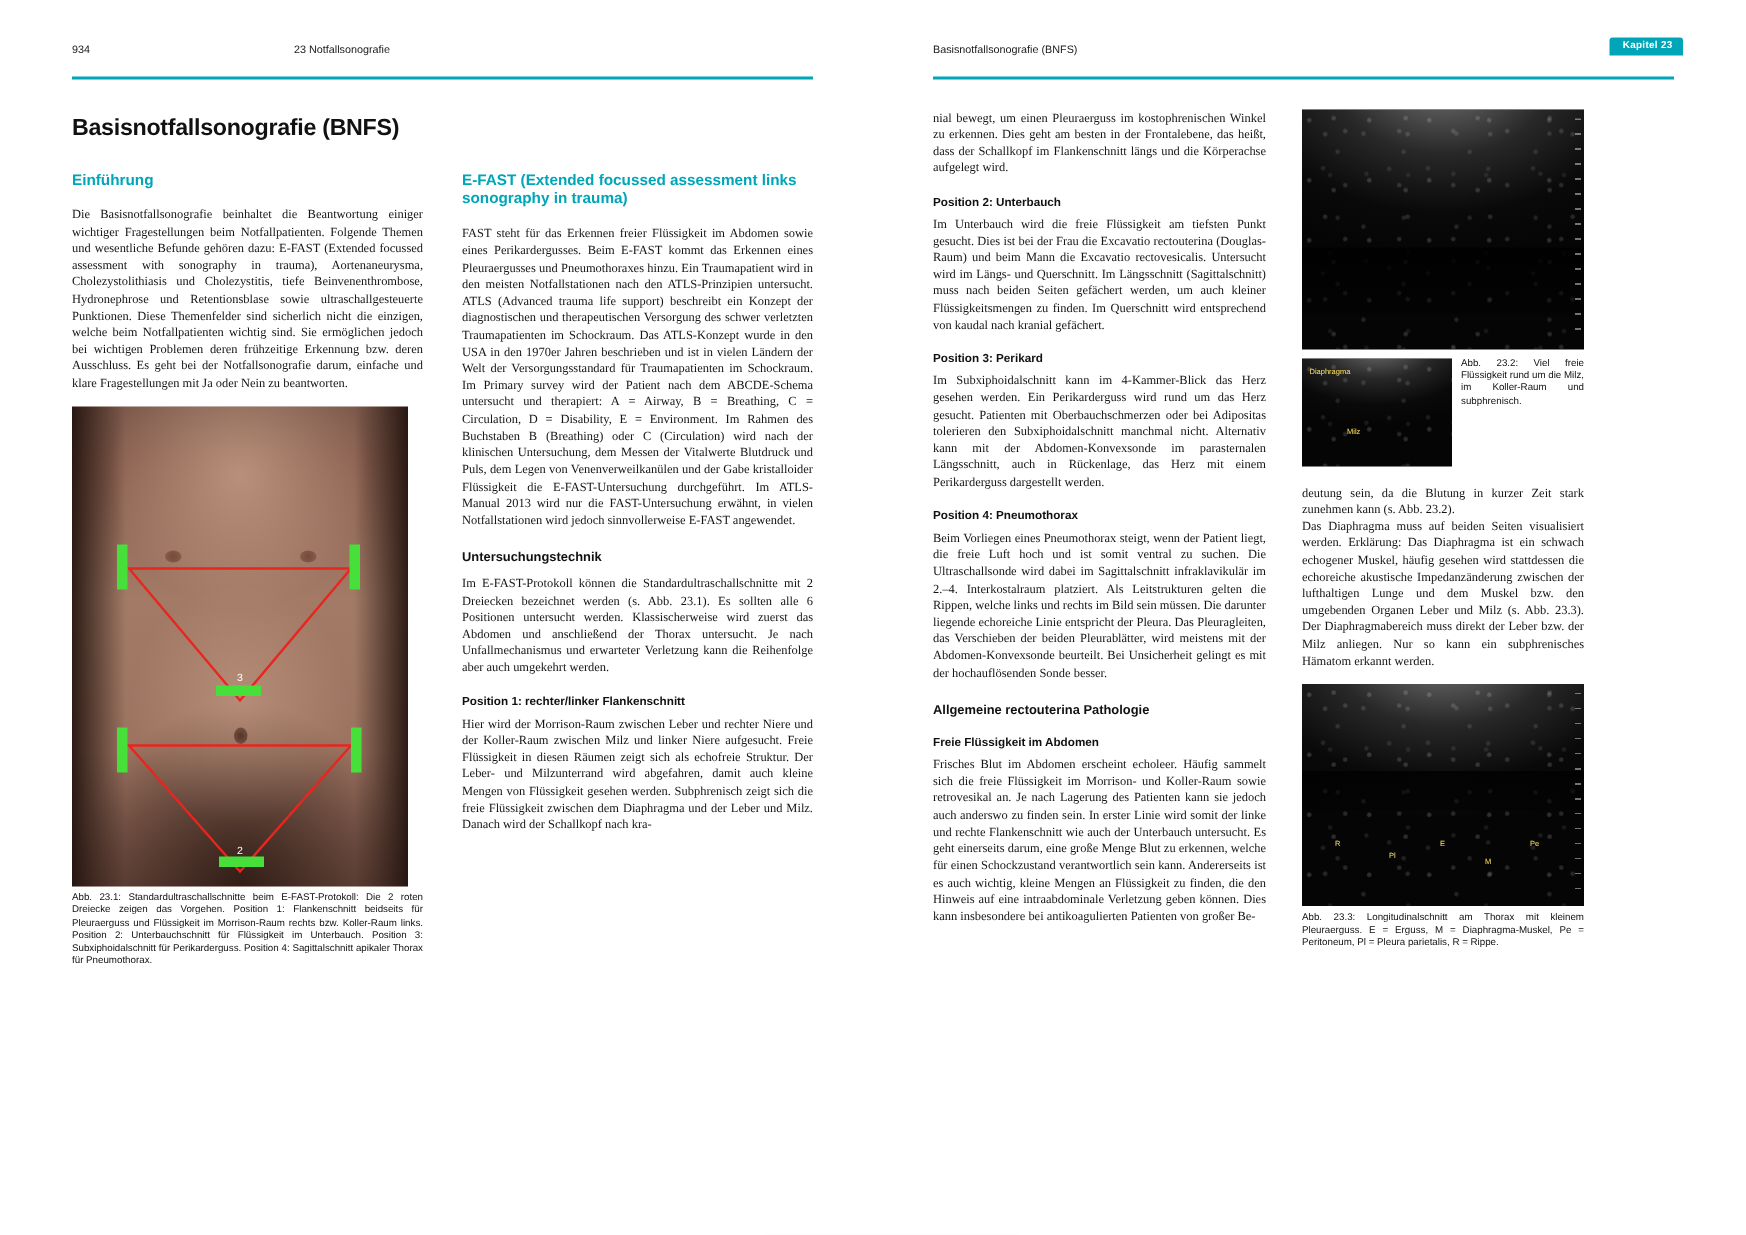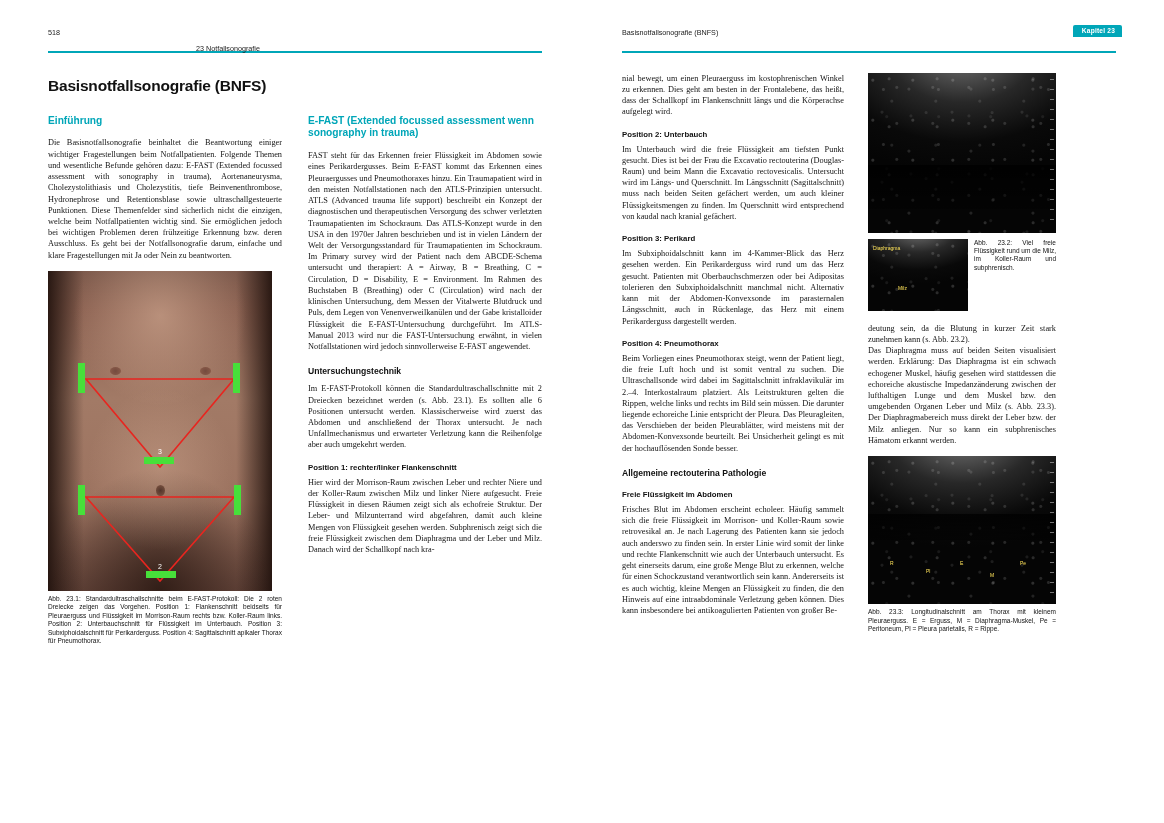--- a/index.html
+++ b/index.html
@@ -29,21 +29,21 @@
     position:relative;
     height:20px;
     font-family:"Liberation Sans", sans-serif;
     font-size:7.2px;
     color:#1a1a1a;
     display:flex;
     align-items:flex-start;
   }
   .runhead .folio{font-size:7.2px;color:#1a1a1a;}
   .runhead.left .title{
-    position:absolute;left:148px;top:16px;white-space:nowrap;
+    position:absolute;left:148px;top:0;white-space:nowrap;
   }
   .runhead.right .title{
     position:absolute;left:0;top:0;white-space:nowrap;
   }
   .runhead.right .folio{position:absolute;right:0;top:0;}
   .rule{
     height:1.6px;background:#00a6b8;margin-top:3px;
   }
   .chapter-tab{
     position:absolute;
@@ -206,21 +206,21 @@
   }
 </style>
 </head>
 <body>
 
 <div class="spread">
 
   <div class="page left">
 
     <div class="runhead left">
-      <span class="folio">518</span>
+      <span class="folio">934</span>
       <span class="title">23  Notfallsonografie</span>
     </div>
     <div class="rule"></div>
 
     <h1 class="title">Basisnotfallsonografie (BNFS)</h1>
 
     <div class="cols">
 
       <div class="col">
         <h2 class="sec">Einführung</h2>
@@ -246,21 +246,21 @@
               <rect x="98" y="300" width="30" height="7" fill="#47e03a"></rect>
               <text x="112" y="183" fill="#ffffff" font-size="7" font-family="Liberation Sans, sans-serif" text-anchor="middle">3</text>
               <text x="112" y="298" fill="#ffffff" font-size="7" font-family="Liberation Sans, sans-serif" text-anchor="middle">2</text>
             </svg>
           </div>
           <div class="caption">Abb. 23.1: Standardultraschallschnitte beim E-FAST-Protokoll: Die 2 roten Dreiecke zeigen das Vorgehen. Position 1: Flankenschnitt beidseits für Pleuraerguss und Flüssigkeit im Morrison-Raum rechts bzw. Koller-Raum links. Position 2: Unterbauchschnitt für Flüssigkeit im Unterbauch. Position 3: Subxiphoidalschnitt für Perikarderguss. Position 4: Sagittalschnitt apikaler Thorax für Pneumothorax.</div>
         </div>
       </div>
 
       <div class="col">
-        <h2 class="sec">E-FAST (Extended focussed assessment wenn sonography in trauma)</h2>
+        <h2 class="sec">E-FAST (Extended focussed assessment links sonography in trauma)</h2>
         <p class="body">FAST steht für das Erkennen freier Flüssigkeit im Abdomen sowie eines Perikardergusses. Beim E-FAST kommt das Erkennen eines Pleuraergusses und Pneumothoraxes hinzu. Ein Traumapatient wird in den meisten Notfallstationen nach den ATLS-Prinzipien untersucht. ATLS (Advanced trauma life support) beschreibt ein Konzept der diagnostischen und therapeutischen Versorgung des schwer verletzten Traumapatienten im Schockraum. Das ATLS-Konzept wurde in den USA in den 1970er Jahren beschrieben und ist in vielen Ländern der Welt der Versorgungsstandard für Traumapatienten im Schockraum. Im Primary survey wird der Patient nach dem ABCDE-Schema untersucht und therapiert: A = Airway, B = Breathing, C = Circulation, D = Disability, E = Environment. Im Rahmen des Buchstaben B (Breathing) oder C (Circulation) wird nach der klinischen Untersuchung, dem Messen der Vitalwerte Blutdruck und Puls, dem Legen von Venenverweilkanülen und der Gabe kristalloider Flüssigkeit die E-FAST-Untersuchung durchgeführt. Im ATLS-Manual 2013 wird nur die FAST-Untersuchung erwähnt, in vielen Notfallstationen wird jedoch sinnvollerweise E-FAST angewendet.</p>
         <h3 class="sub">Untersuchungstechnik</h3>
         <p class="body">Im E-FAST-Protokoll können die Standardultraschallschnitte mit 2 Dreiecken bezeichnet werden (s. Abb. 23.1). Es sollten alle 6 Positionen untersucht werden. Klassischerweise wird zuerst das Abdomen und anschließend der Thorax untersucht. Je nach Unfallmechanismus und erwarteter Verletzung kann die Reihenfolge aber auch umgekehrt werden.</p>
         <h4 class="subsub">Position 1: rechter/linker Flankenschnitt</h4>
         <p class="body">Hier wird der Morrison-Raum zwischen Leber und rechter Niere und der Koller-Raum zwischen Milz und linker Niere aufgesucht. Freie Flüssigkeit in diesen Räumen zeigt sich als echofreie Struktur. Der Leber- und Milzunterrand wird abgefahren, damit auch kleine Mengen von Flüssigkeit gesehen werden. Subphrenisch zeigt sich die freie Flüssigkeit zwischen dem Diaphragma und der Leber und Milz. Danach wird der Schallkopf nach kra-</p>
       </div>
 
     </div>
   </div>
 

